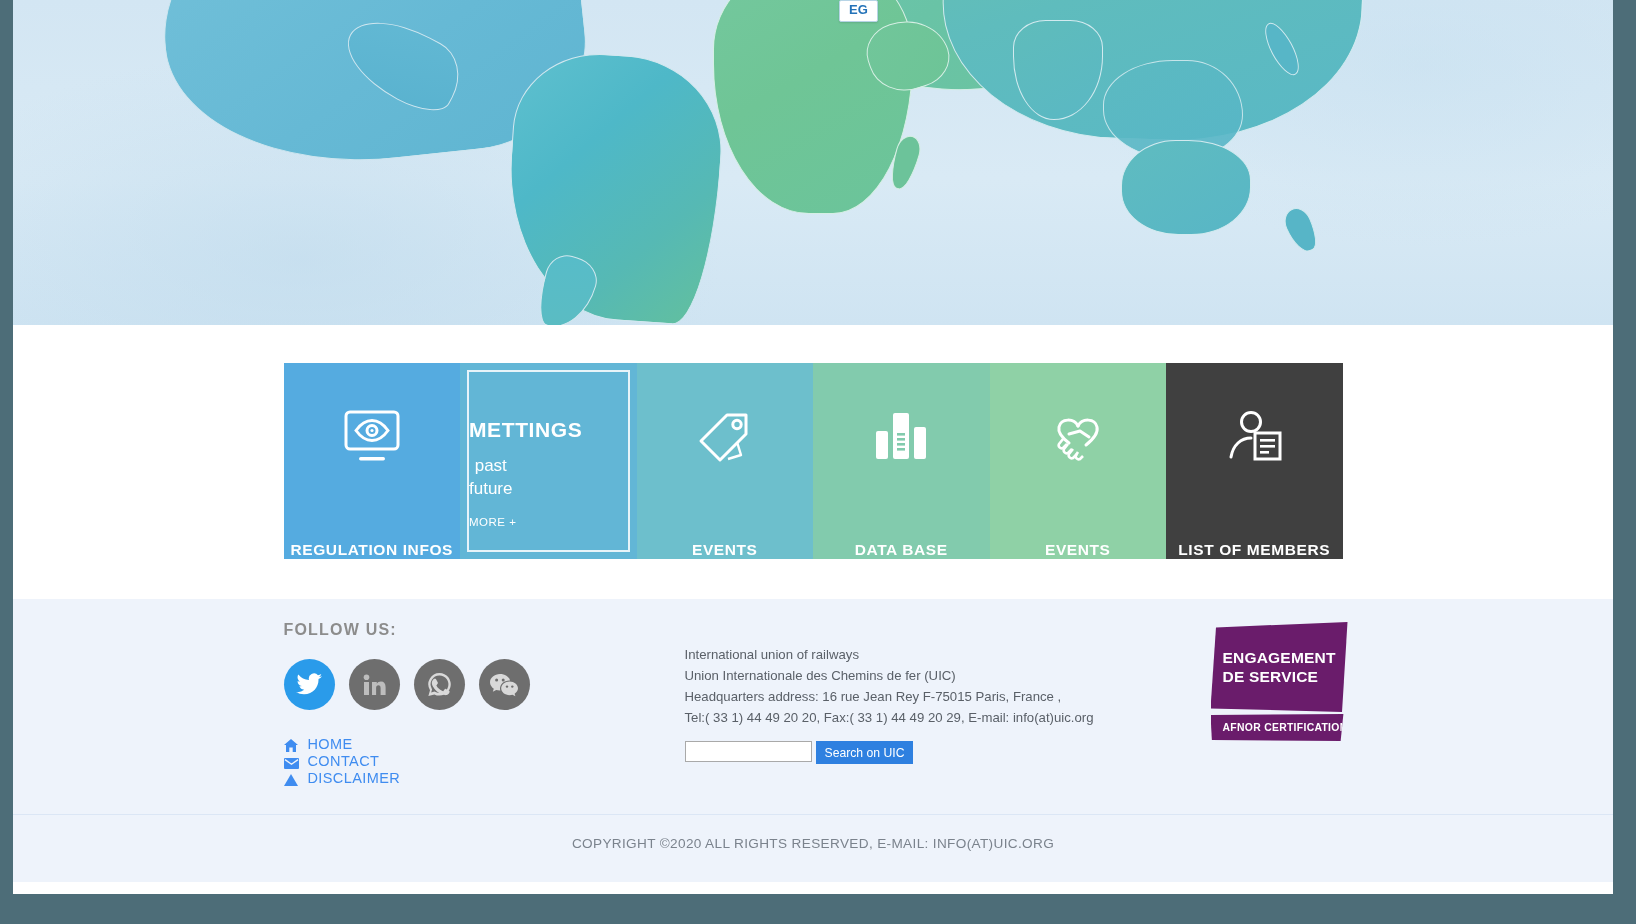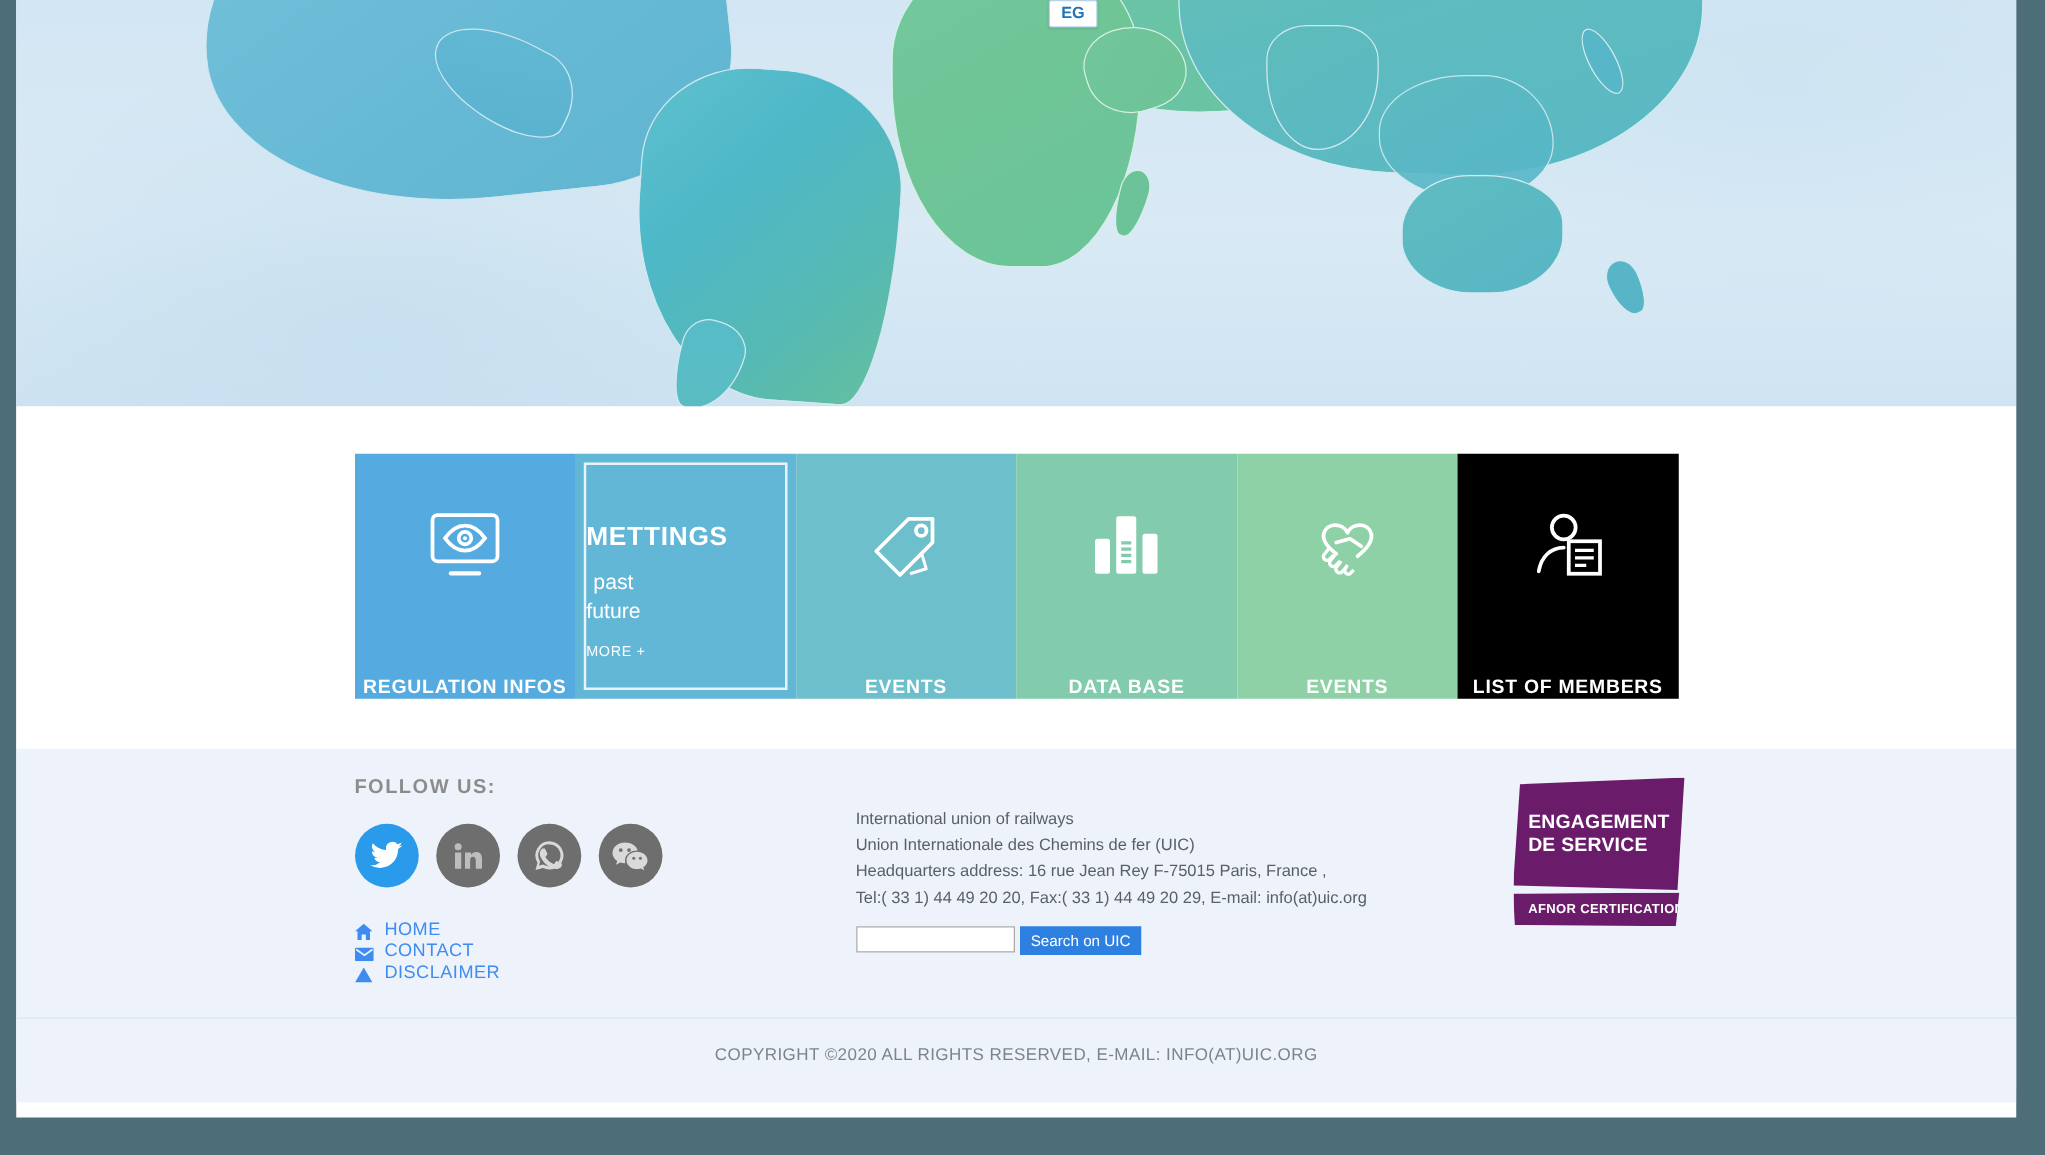--- a/index.html
+++ b/index.html
@@ -424,21 +424,21 @@
             <path d="M22 25 L33 22 L42 28" fill="none" stroke="#fff" stroke-width="3" stroke-linecap="round" stroke-linejoin="round"></path>
             <path d="M16 30 l-4 5 a3 3 0 004 4 l4-4" fill="none" stroke="#fff" stroke-width="2.6" stroke-linejoin="round"></path>
             <path d="M21 35 l-4 5 a3 3 0 004 4 l4-4" fill="none" stroke="#fff" stroke-width="2.6" stroke-linejoin="round"></path>
             <path d="M26 40 l-4 5 a3 3 0 004 4 l4-4" fill="none" stroke="#fff" stroke-width="2.6" stroke-linejoin="round"></path>
             <path d="M31 43 l-2 3 a3 3 0 004 4 l3-3" fill="none" stroke="#fff" stroke-width="2.6" stroke-linejoin="round"></path>
           </svg>
         </div>
         <div class="tile-label">EVENTS</div>
       </div>
 
-      <div class="tile" style="background:#000000;">
+      <div class="tile" style="background:#404040;">
         <div class="tile-icon">
           <svg width="58" height="58" viewBox="0 0 58 58">
             <circle cx="26" cy="13" r="9.5" fill="none" stroke="#fff" stroke-width="3"></circle>
             <path d="M6 48c2-12 10-19 20-19" fill="none" stroke="#fff" stroke-width="3" stroke-linecap="round"></path>
             <rect x="30" y="24" width="25" height="26" fill="none" stroke="#fff" stroke-width="3"></rect>
             <rect x="35" y="30" width="15" height="2.6" fill="#fff"></rect>
             <rect x="35" y="36" width="15" height="2.6" fill="#fff"></rect>
             <rect x="35" y="42" width="9" height="2.6" fill="#fff"></rect>
           </svg>
         </div>

